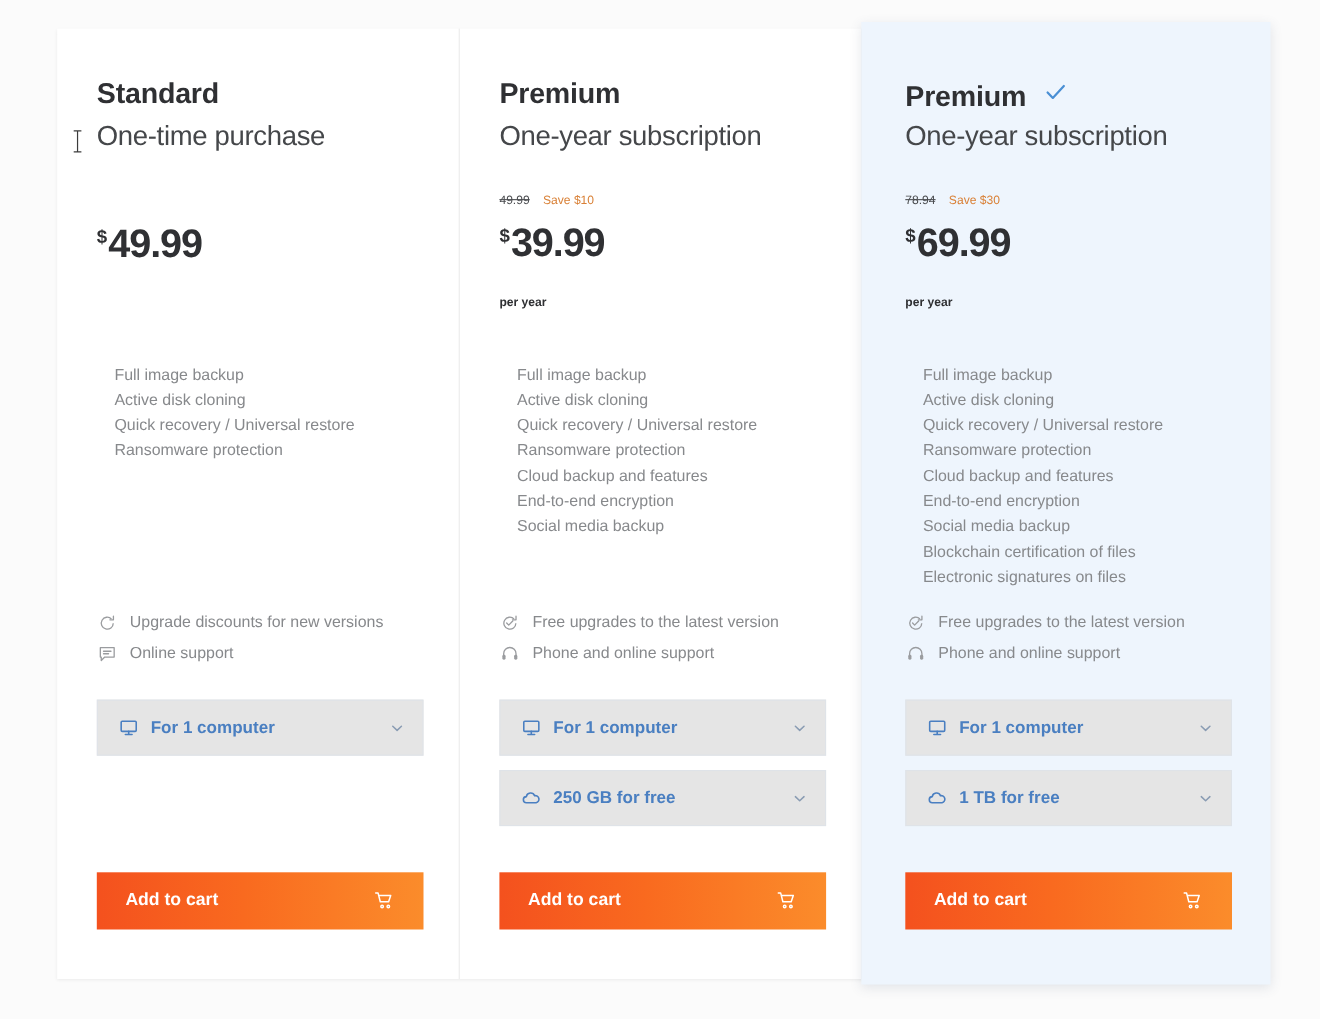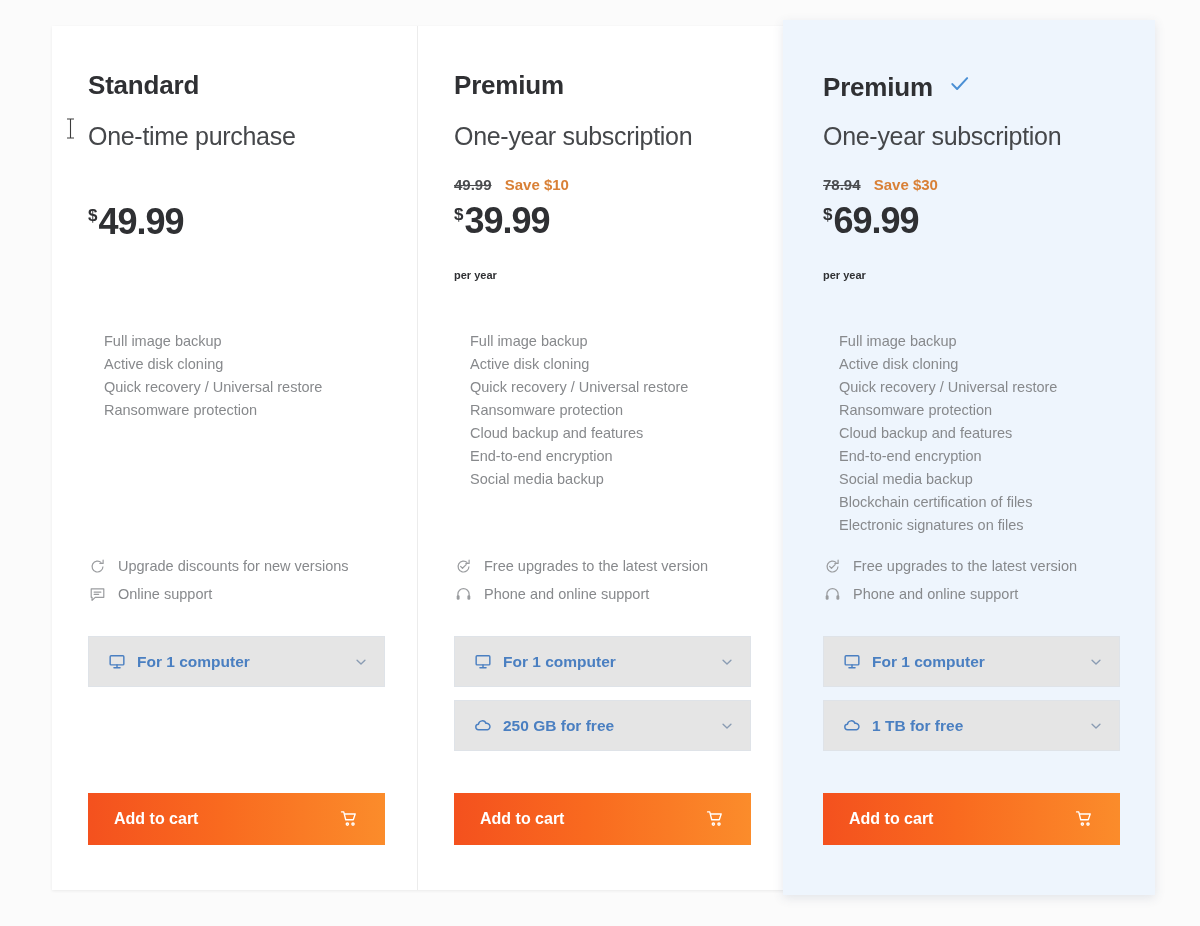--- a/index.html
+++ b/index.html
@@ -83,34 +83,34 @@
     letter-spacing: -0.2px;
     white-space: nowrap;
   }
   .check-icon {
     display: inline-block;
     margin-left: 9px;
     vertical-align: 2px;
   }
   .plan-sub {
     position: absolute;
-    top: 96px;
+    top: 84px;
     font-size: 25px;
     font-weight: normal;
     color: #45474a;
     letter-spacing: -0.3px;
     white-space: nowrap;
   }
 
   
   .oldprice-row {
     position: absolute;
     top: 150px;
-    font-size: 15px;
-    font-weight: bold;
+    font-size: 11px;
+    font-weight: normal;
     white-space: nowrap;
   }
   .oldprice {
     color: #4a4c4f;
     text-decoration: line-through;
   }
   .savetag {
     color: #d98036;
     margin-left: 9px;
   }

